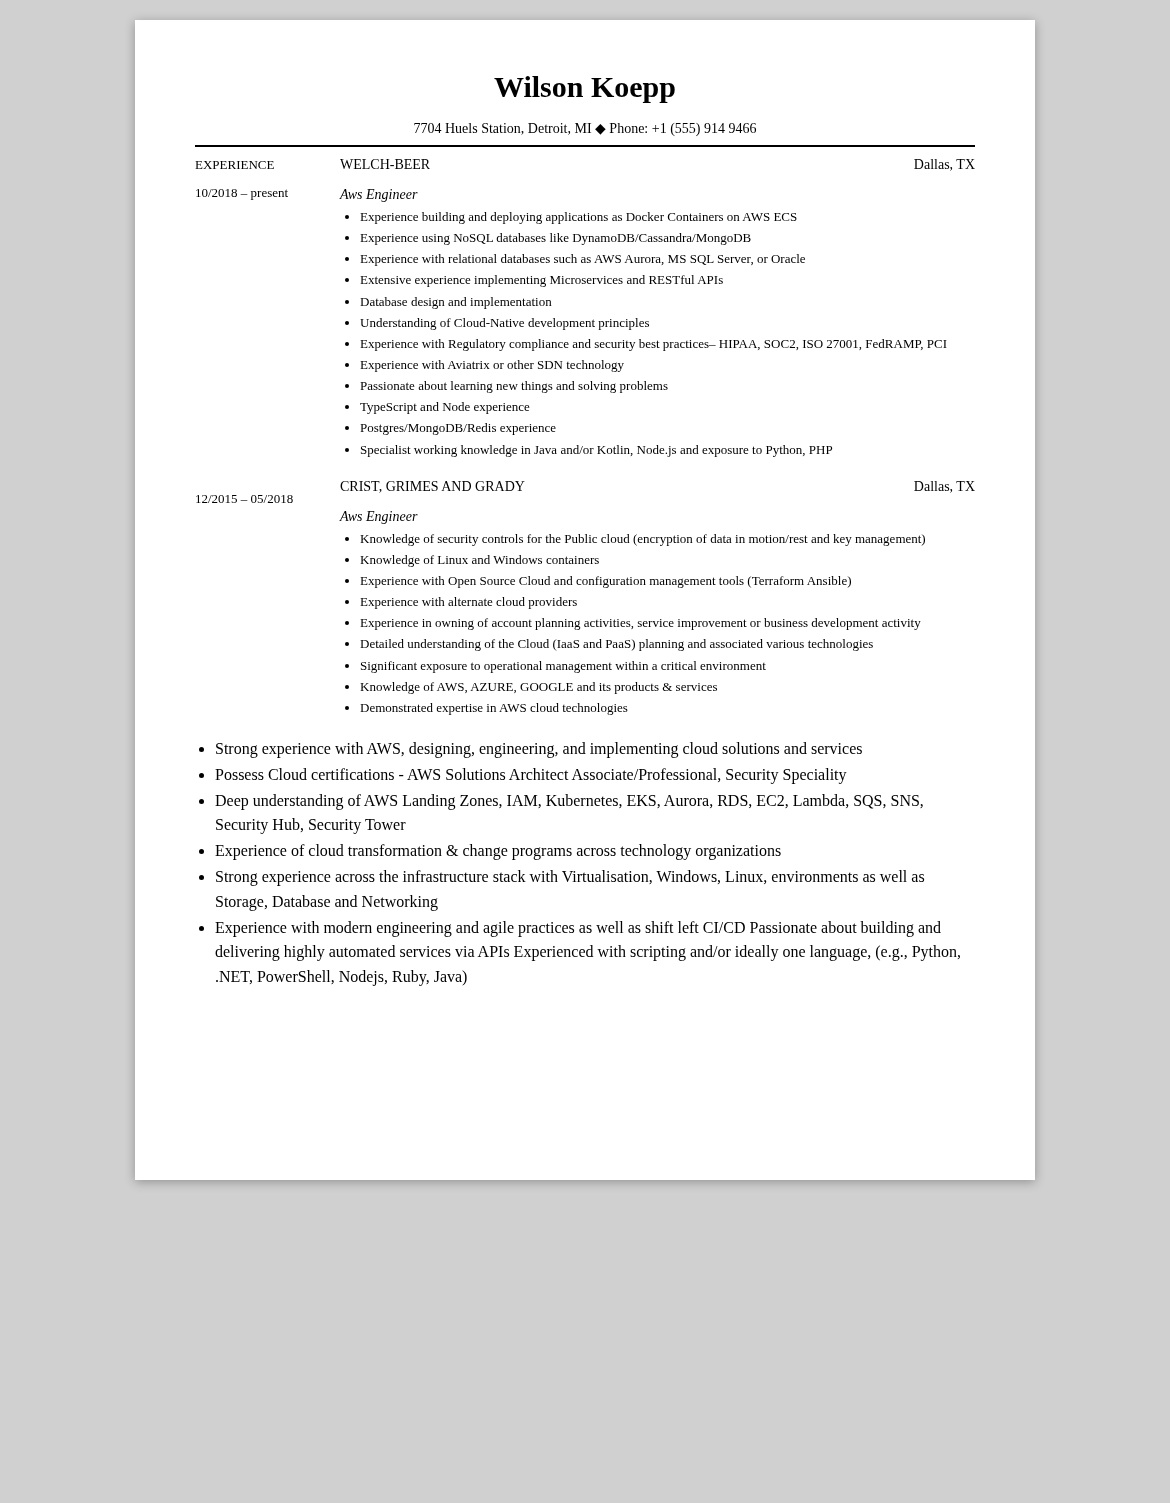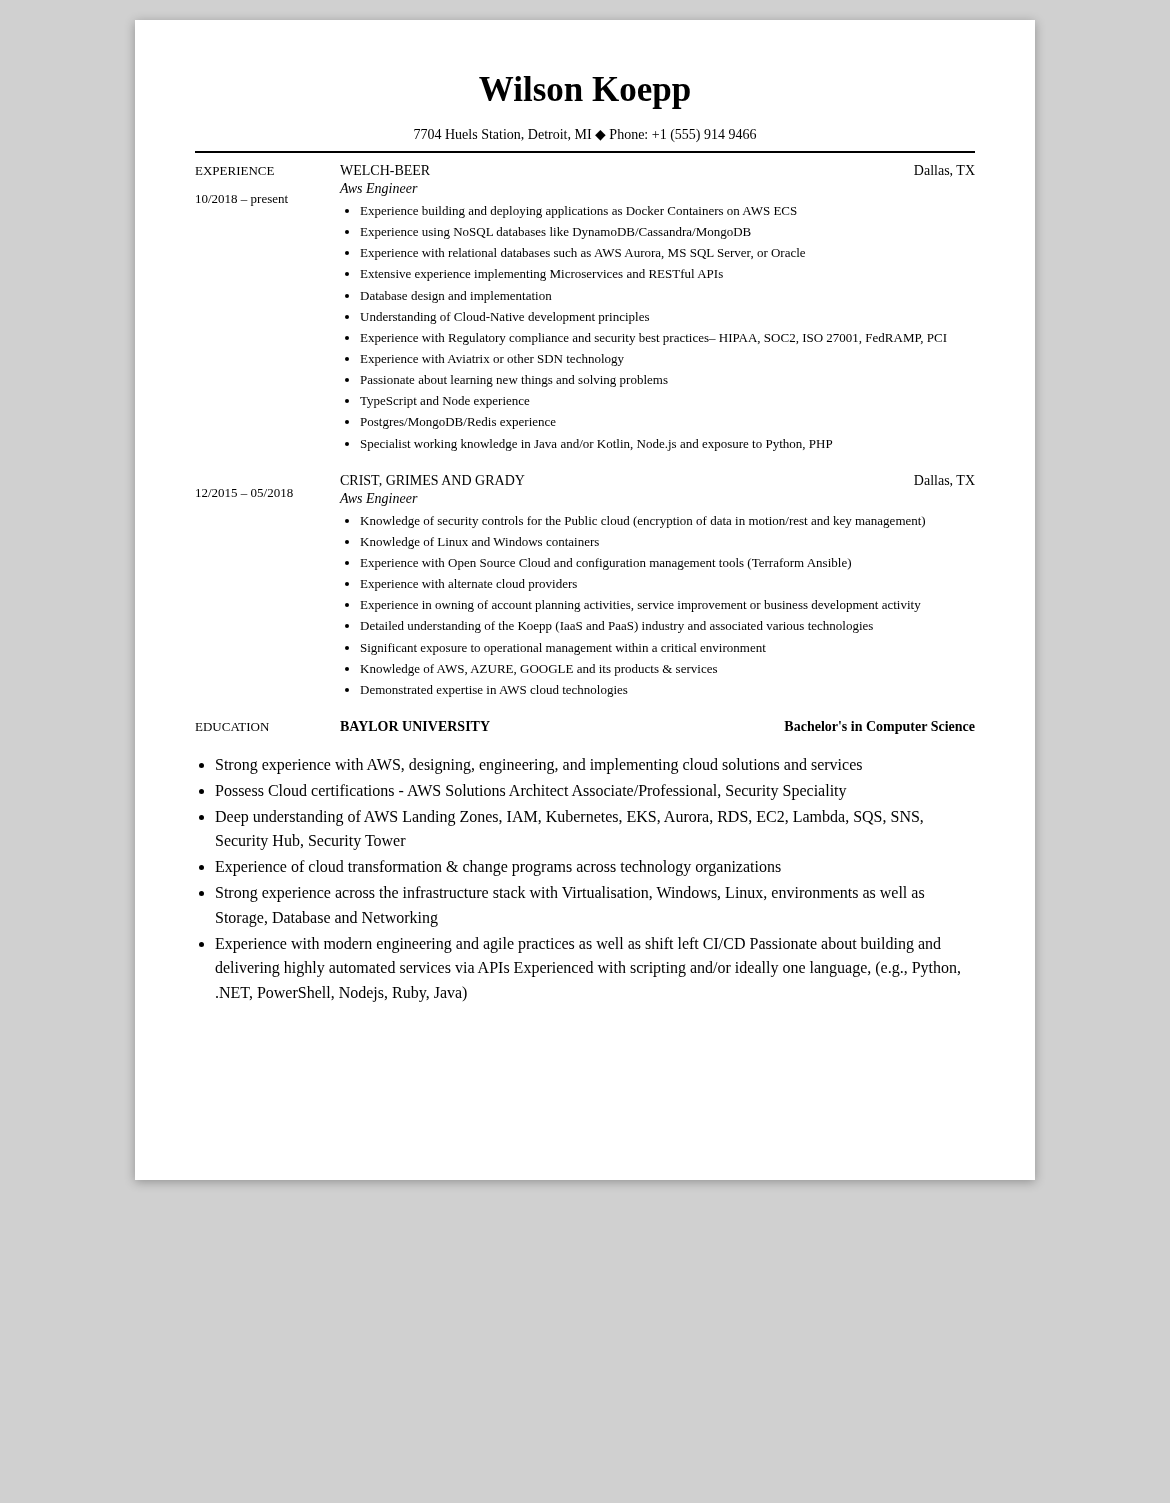--- a/index.html
+++ b/index.html
@@ -24,21 +24,21 @@
       padding: 50px 60px 60px 60px;
       box-shadow: 0 2px 10px rgba(0,0,0,0.3);
     }
 
     .header {
       text-align: center;
       margin-bottom: 6px;
     }
 
     .header-name {
-      font-size: 35px;
+      font-size: 30px;
       font-weight: bold;
       font-family: 'Times New Roman', Times, serif;
     }
 
     .header-contact {
       font-size: 14px;
       margin-top: 16px;
     }
 
     .header-divider {
@@ -93,21 +93,21 @@
 
     .job-location {
       font-size: 14px;
       font-family: Liberation Serif, serif;
       margin-left: 24px;
     }
 
     .job-title {
       font-size: 14px;
       font-style: italic;
-      margin-top: 2px;
+      margin-top: 14px;
       margin-bottom: 4px;
     }
 
     .bullet-list {
       list-style: disc;
       padding-left: 20px;
       font-size: 13px;
       line-height: 1.55;
     }
 
@@ -194,39 +194,28 @@
           <div class="company-name">CRIST, GRIMES AND GRADY</div>
           <div class="job-location">Dallas, TX</div>
         </div>
         <div class="job-title">Aws Engineer</div>
         <ul class="bullet-list">
           <li>Knowledge of security controls for the Public cloud (encryption of data in motion/rest and key management)</li>
           <li>Knowledge of Linux and Windows containers</li>
           <li>Experience with Open Source Cloud and configuration management tools (Terraform Ansible)</li>
           <li>Experience with alternate cloud providers</li>
           <li>Experience in owning of account planning activities, service improvement or business development activity</li>
-          <li>Detailed understanding of the Koepp (IaaS and PaaS) industry and associated various technologies</li>
+          <li>Detailed understanding of the Cloud (IaaS and PaaS) planning and associated various technologies</li>
           <li>Significant exposure to operational management within a critical environment</li>
           <li>Knowledge of AWS, AZURE, GOOGLE and its products &amp; services</li>
           <li>Demonstrated expertise in AWS cloud technologies</li>
         </ul>
       </div>
     </div>
 
-    <div class="section">
-      <div class="section-label-col">
-        <div class="section-label">EDUCATION</div>
-      </div>
-      <div class="section-content">
-        <div class="education-row">
-          <div class="university-name">BAYLOR UNIVERSITY</div>
-          <div class="degree-name">Bachelor's in Computer Science</div>
-        </div>
-      </div>
-    </div>
 
     <div class="section">
       <div class="section-content">
         <ul class="skills-list">
           <li>Strong experience with AWS, designing, engineering, and implementing cloud solutions and services</li>
           <li>Possess Cloud certifications - AWS Solutions Architect Associate/Professional, Security Speciality</li>
           <li>Deep understanding of AWS Landing Zones, IAM, Kubernetes, EKS, Aurora, RDS, EC2, Lambda, SQS, SNS, Security Hub, Security Tower</li>
           <li>Experience of cloud transformation &amp; change programs across technology organizations</li>
           <li>Strong experience across the infrastructure stack with Virtualisation, Windows, Linux, environments as well as Storage, Database and Networking</li>
           <li>Experience with modern engineering and agile practices as well as shift left CI/CD Passionate about building and delivering highly automated services via APIs Experienced with scripting and/or ideally one language, (e.g., Python, .NET, PowerShell, Nodejs, Ruby, Java)</li>

